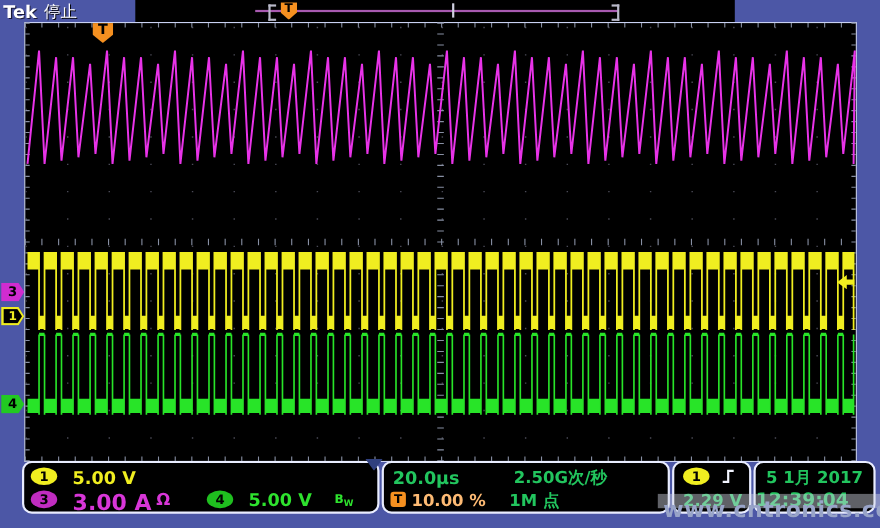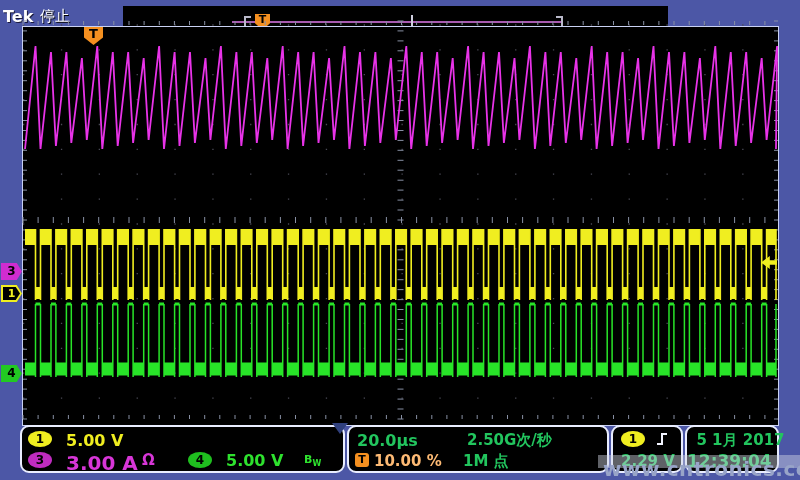--- a/index.html
+++ b/index.html
@@ -2,21 +2,21 @@
 <html><head>
 <meta charset="utf-8">
 <style>
   html,body{margin:0;padding:0;background:#222;}
   #screen{
     position:relative;width:800px;height:480px;overflow:hidden;
     background:#4c57a6;
     font-family:"DejaVu Sans","Liberation Sans",sans-serif;
     -webkit-font-smoothing:none;
   }
-  .abs{position:absolute;margin-top:6px;}
+  .abs{position:absolute;}
   
   #tek-logo{left:3px;top:1px;color:#fff;font-weight:bold;font-size:16px;letter-spacing:0;text-shadow:1px 1px 0 #1a1a3a;}
   #acq-status{left:40px;top:1px;color:#fff;font-weight:normal;font-size:15px;text-shadow:1px 1px 0 #000;}
   #record-strip{left:123px;top:0;width:545px;height:20px;background:#000;}
   #record-line{left:232px;top:9px;width:330px;height:2px;background:#a85ab0;}
   .bracket{top:4px;width:5px;height:11px;}
   #record-bracket-left{left:244px;border-left:2px solid #b9b9c9;border-top:2px solid #b9b9c9;border-bottom:2px solid #b9b9c9;}
   #record-bracket-right{left:556px;border-right:2px solid #b9b9c9;border-top:2px solid #b9b9c9;border-bottom:2px solid #b9b9c9;}
   #record-tick{left:411px;top:3px;width:2px;height:13px;background:#cfcfdf;}
   .t-pent{background:#f59020;clip-path:polygon(0 0,100% 0,100% 58%,50% 100%,0 58%);
@@ -38,21 +38,21 @@
              color:#f0ee20;font-weight:bold;font-size:11px;text-align:center;line-height:13px;}
   #trig-level-arrow{left:761px;top:250px;width:16px;height:13px;background:#f0ee20;z-index:6;
              clip-path:polygon(0 50%,55% 0,55% 32%,100% 32%,100% 68%,55% 68%,55% 100%);}
   #expansion-marker{left:332px;top:417px;width:16px;height:11px;background:#30407e;
              clip-path:polygon(0 0,100% 0,50% 100%);z-index:7;}
   
   .rbox{background:#000;border:2px solid #e9edff;border-radius:9px;box-sizing:border-box;height:48px;top:419px;z-index:3;}
   #box-channels{left:20px;width:325px;}
   #box-horizontal{left:347px;width:262px;}
   #box-trigger{left:611px;width:72px;}
-  #box-datetime{left:685px;width:94px;}
+  #box-datetime{left:685px;width:111px;}
   .badge{position:absolute;width:24px;height:16px;border-radius:50%;color:#000;
          font-weight:bold;font-size:12px;text-align:center;line-height:16px;}
   .badge-sq{position:absolute;width:14px;height:14px;border-radius:3px;background:#f59020;color:#000;
          font-weight:bold;font-size:11px;text-align:center;line-height:14px;}
   .rtxt{position:absolute;font-weight:bold;font-size:15px;white-space:nowrap;}
   .white{color:#22c55e;} .yellow{color:#f0ee20;} .magenta{color:#d836d8;} .green{color:#2ee22e;} .orange{color:#fdba74;}
   
   #wm-band{left:598px;top:449px;width:202px;height:13px;background:rgba(210,214,228,0.45);z-index:8;}
   #watermark{left:603px;top:451px;z-index:9;color:#98a4c8;font-size:20px;font-weight:bold;letter-spacing:0.5px;}
 </style>

